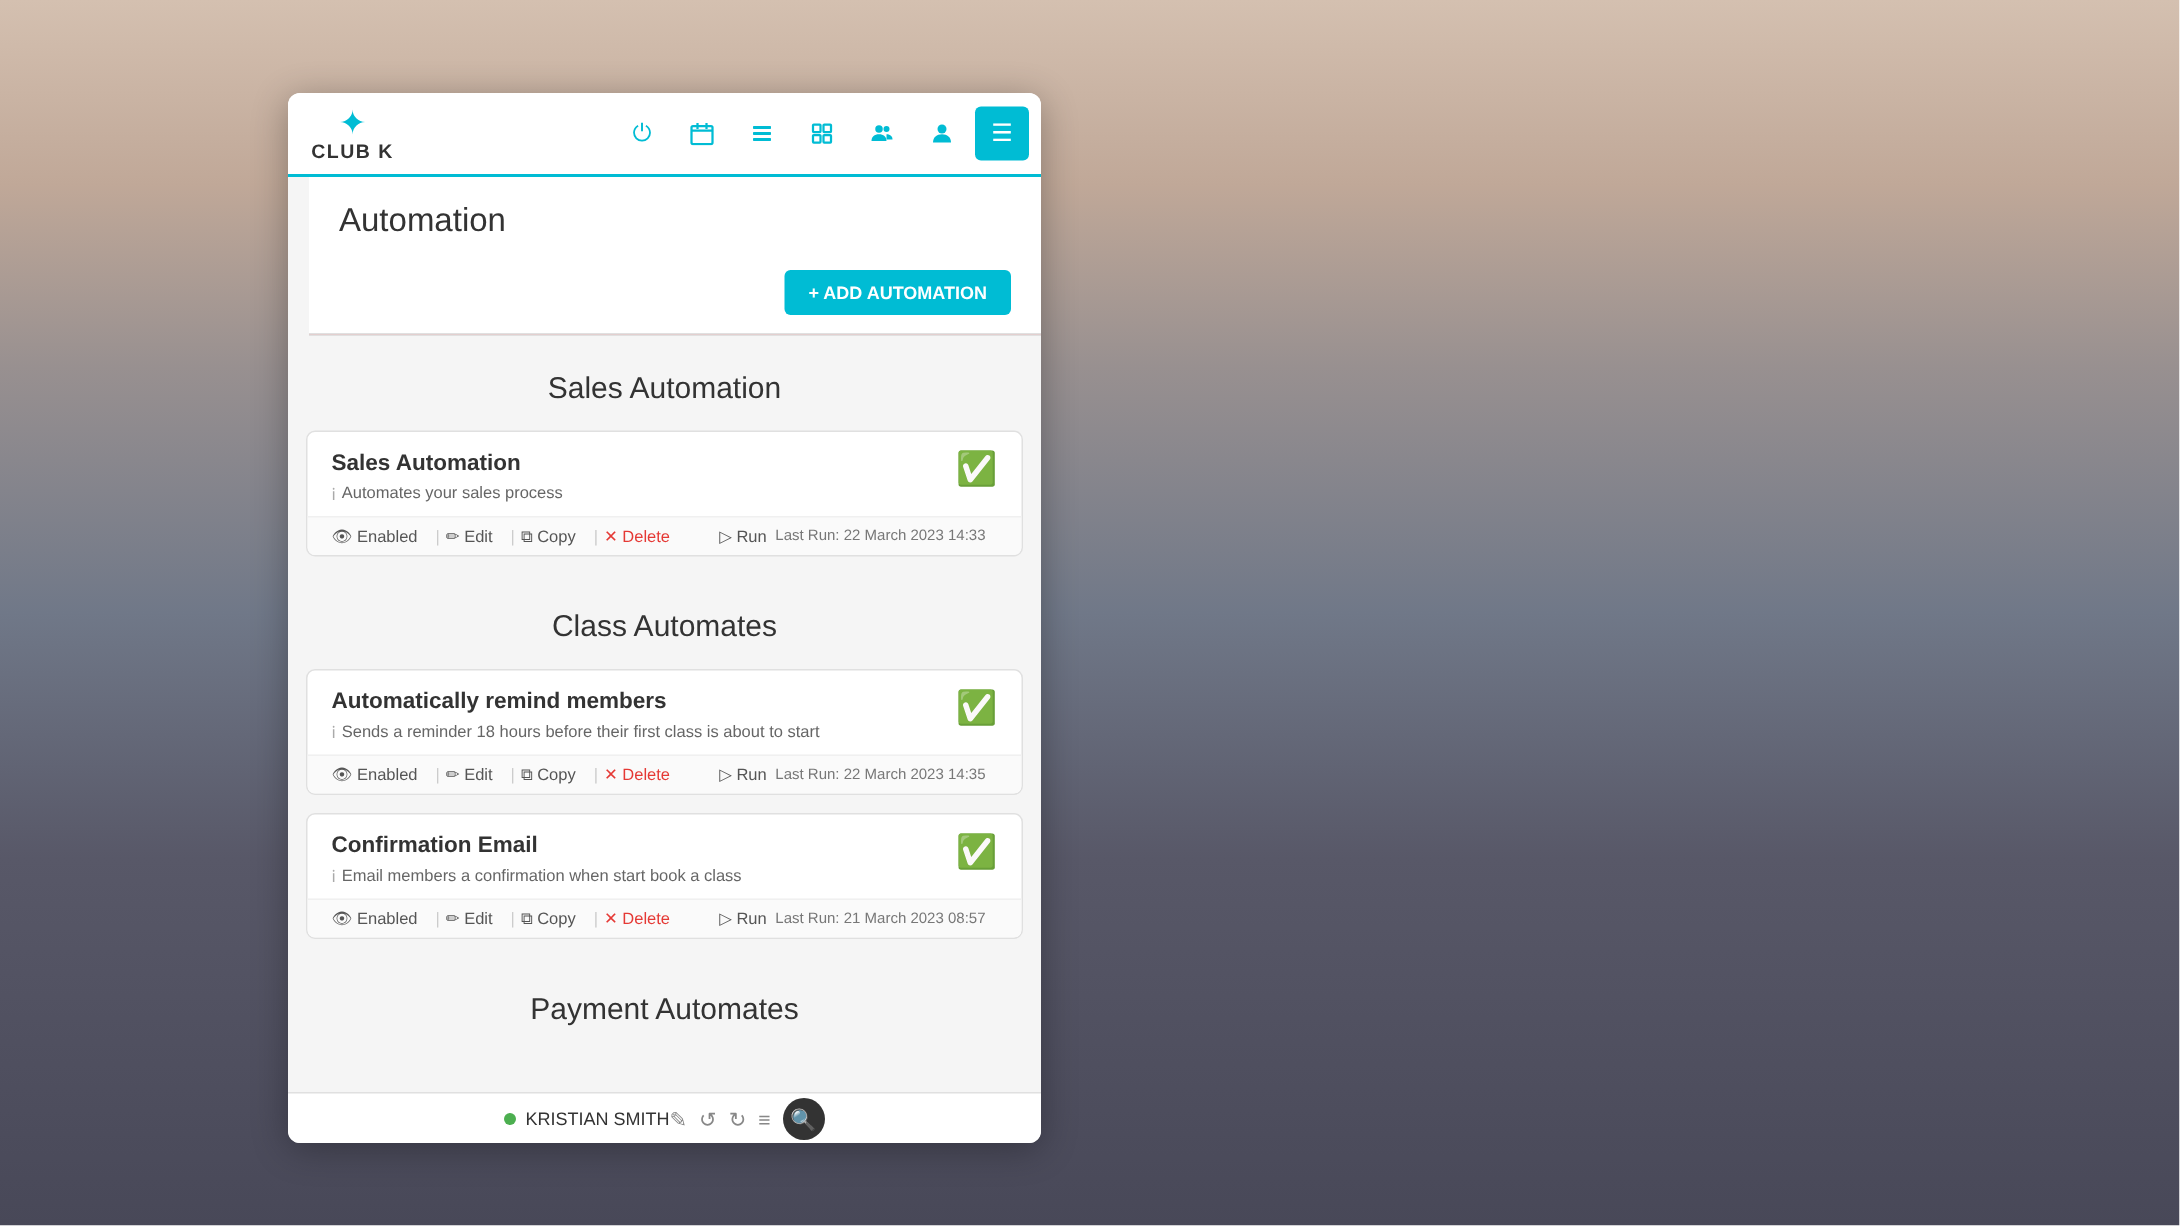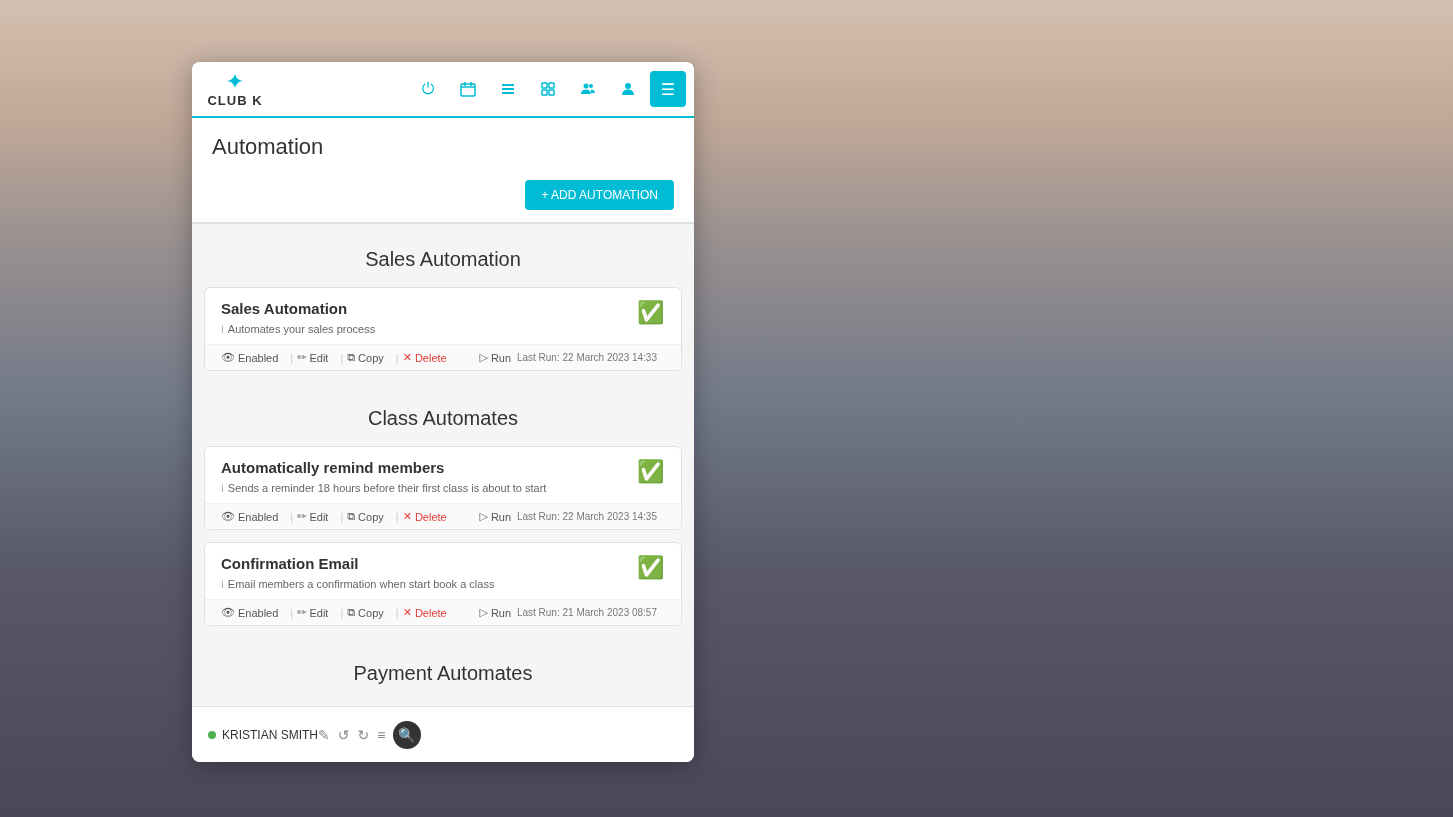--- a/index.html
+++ b/index.html
@@ -114,21 +114,21 @@
     }
 
     .add-btn {
       background: #00bcd4;
       color: #fff;
       border: none;
       border-radius: 4px;
       padding: 8px 16px;
       font-size: 12px;
       cursor: pointer;
-      font-weight: normal;
+      font-weight: bold;
     }
 
     .section-header {
       text-align: center;
       font-size: 20px;
       font-weight: normal;
       color: #333;
       padding: 24px 20px 16px;
     }
 
@@ -219,22 +219,22 @@
       margin: 0 4px;
     }
 
     
     .app-footer {
       background: #fff;
       border-top: 1px solid #e0e0e0;
       padding: 8px 16px;
       display: flex;
       align-items: center;
-      justify-content: flex-start;
-      height: 56px;
+      justify-content: center;
+      height: 34px;
       flex-shrink: 0;
     }
 
     .footer-user {
       display: flex;
       align-items: center;
       gap: 6px;
       font-size: 12px;
       color: #333;
     }
@@ -326,21 +326,21 @@
           <circle cx="8" cy="5" r="3"></circle>
           <path d="M2 14c0-3.5 2.5-5.5 6-5.5s6 2 6 5.5H2z"></path>
         </svg>
       </button>
       <button class="nav-icon-btn active" title="Menu">☰</button>
     </div>
   </div>
 
   <div class="page-content">
 
-    <div style="background:#b91c1c; border-bottom:1px solid #e0e0e0;">
+    <div style="background:#b91c1c; border-bottom:1px solid #e0e0e0;margin-left:14px;">
       <h1 class="page-title">Automation</h1>
       <div class="add-btn-row">
         <button class="add-btn">+ ADD AUTOMATION</button>
       </div>
     </div>
 
     <div>
       <div class="section-header">Sales Automation</div>
 
       <div class="automation-card">

